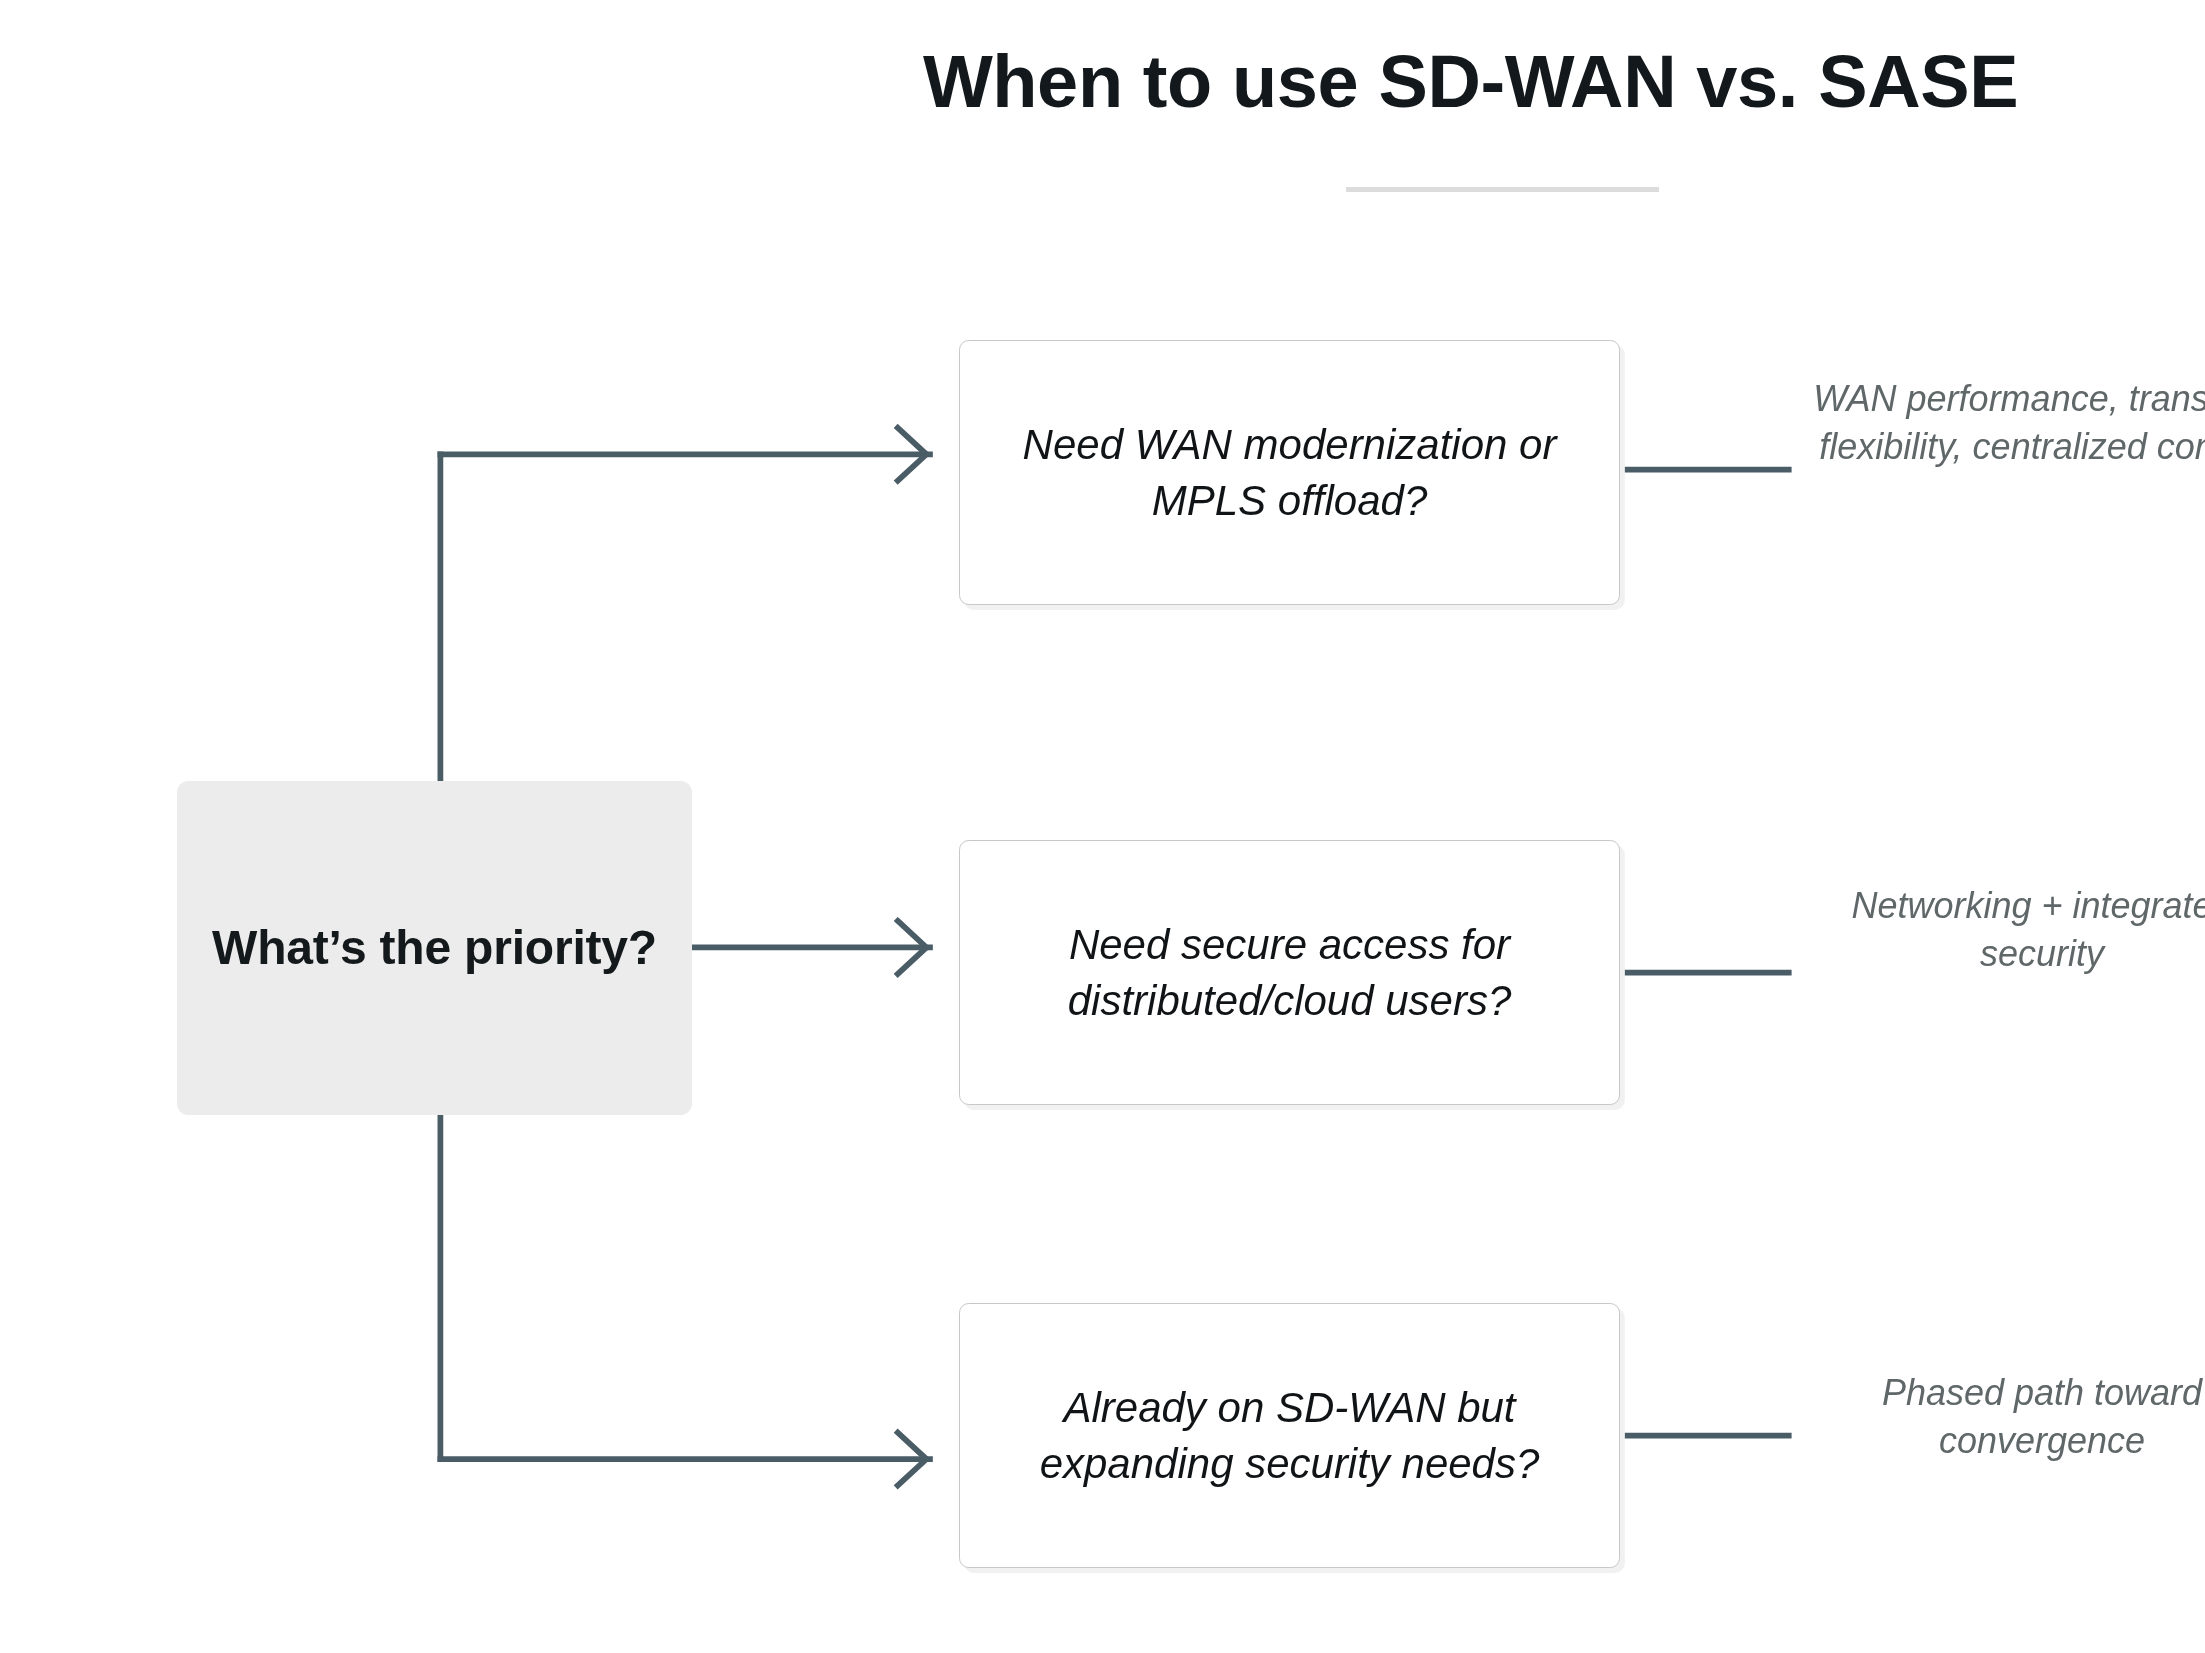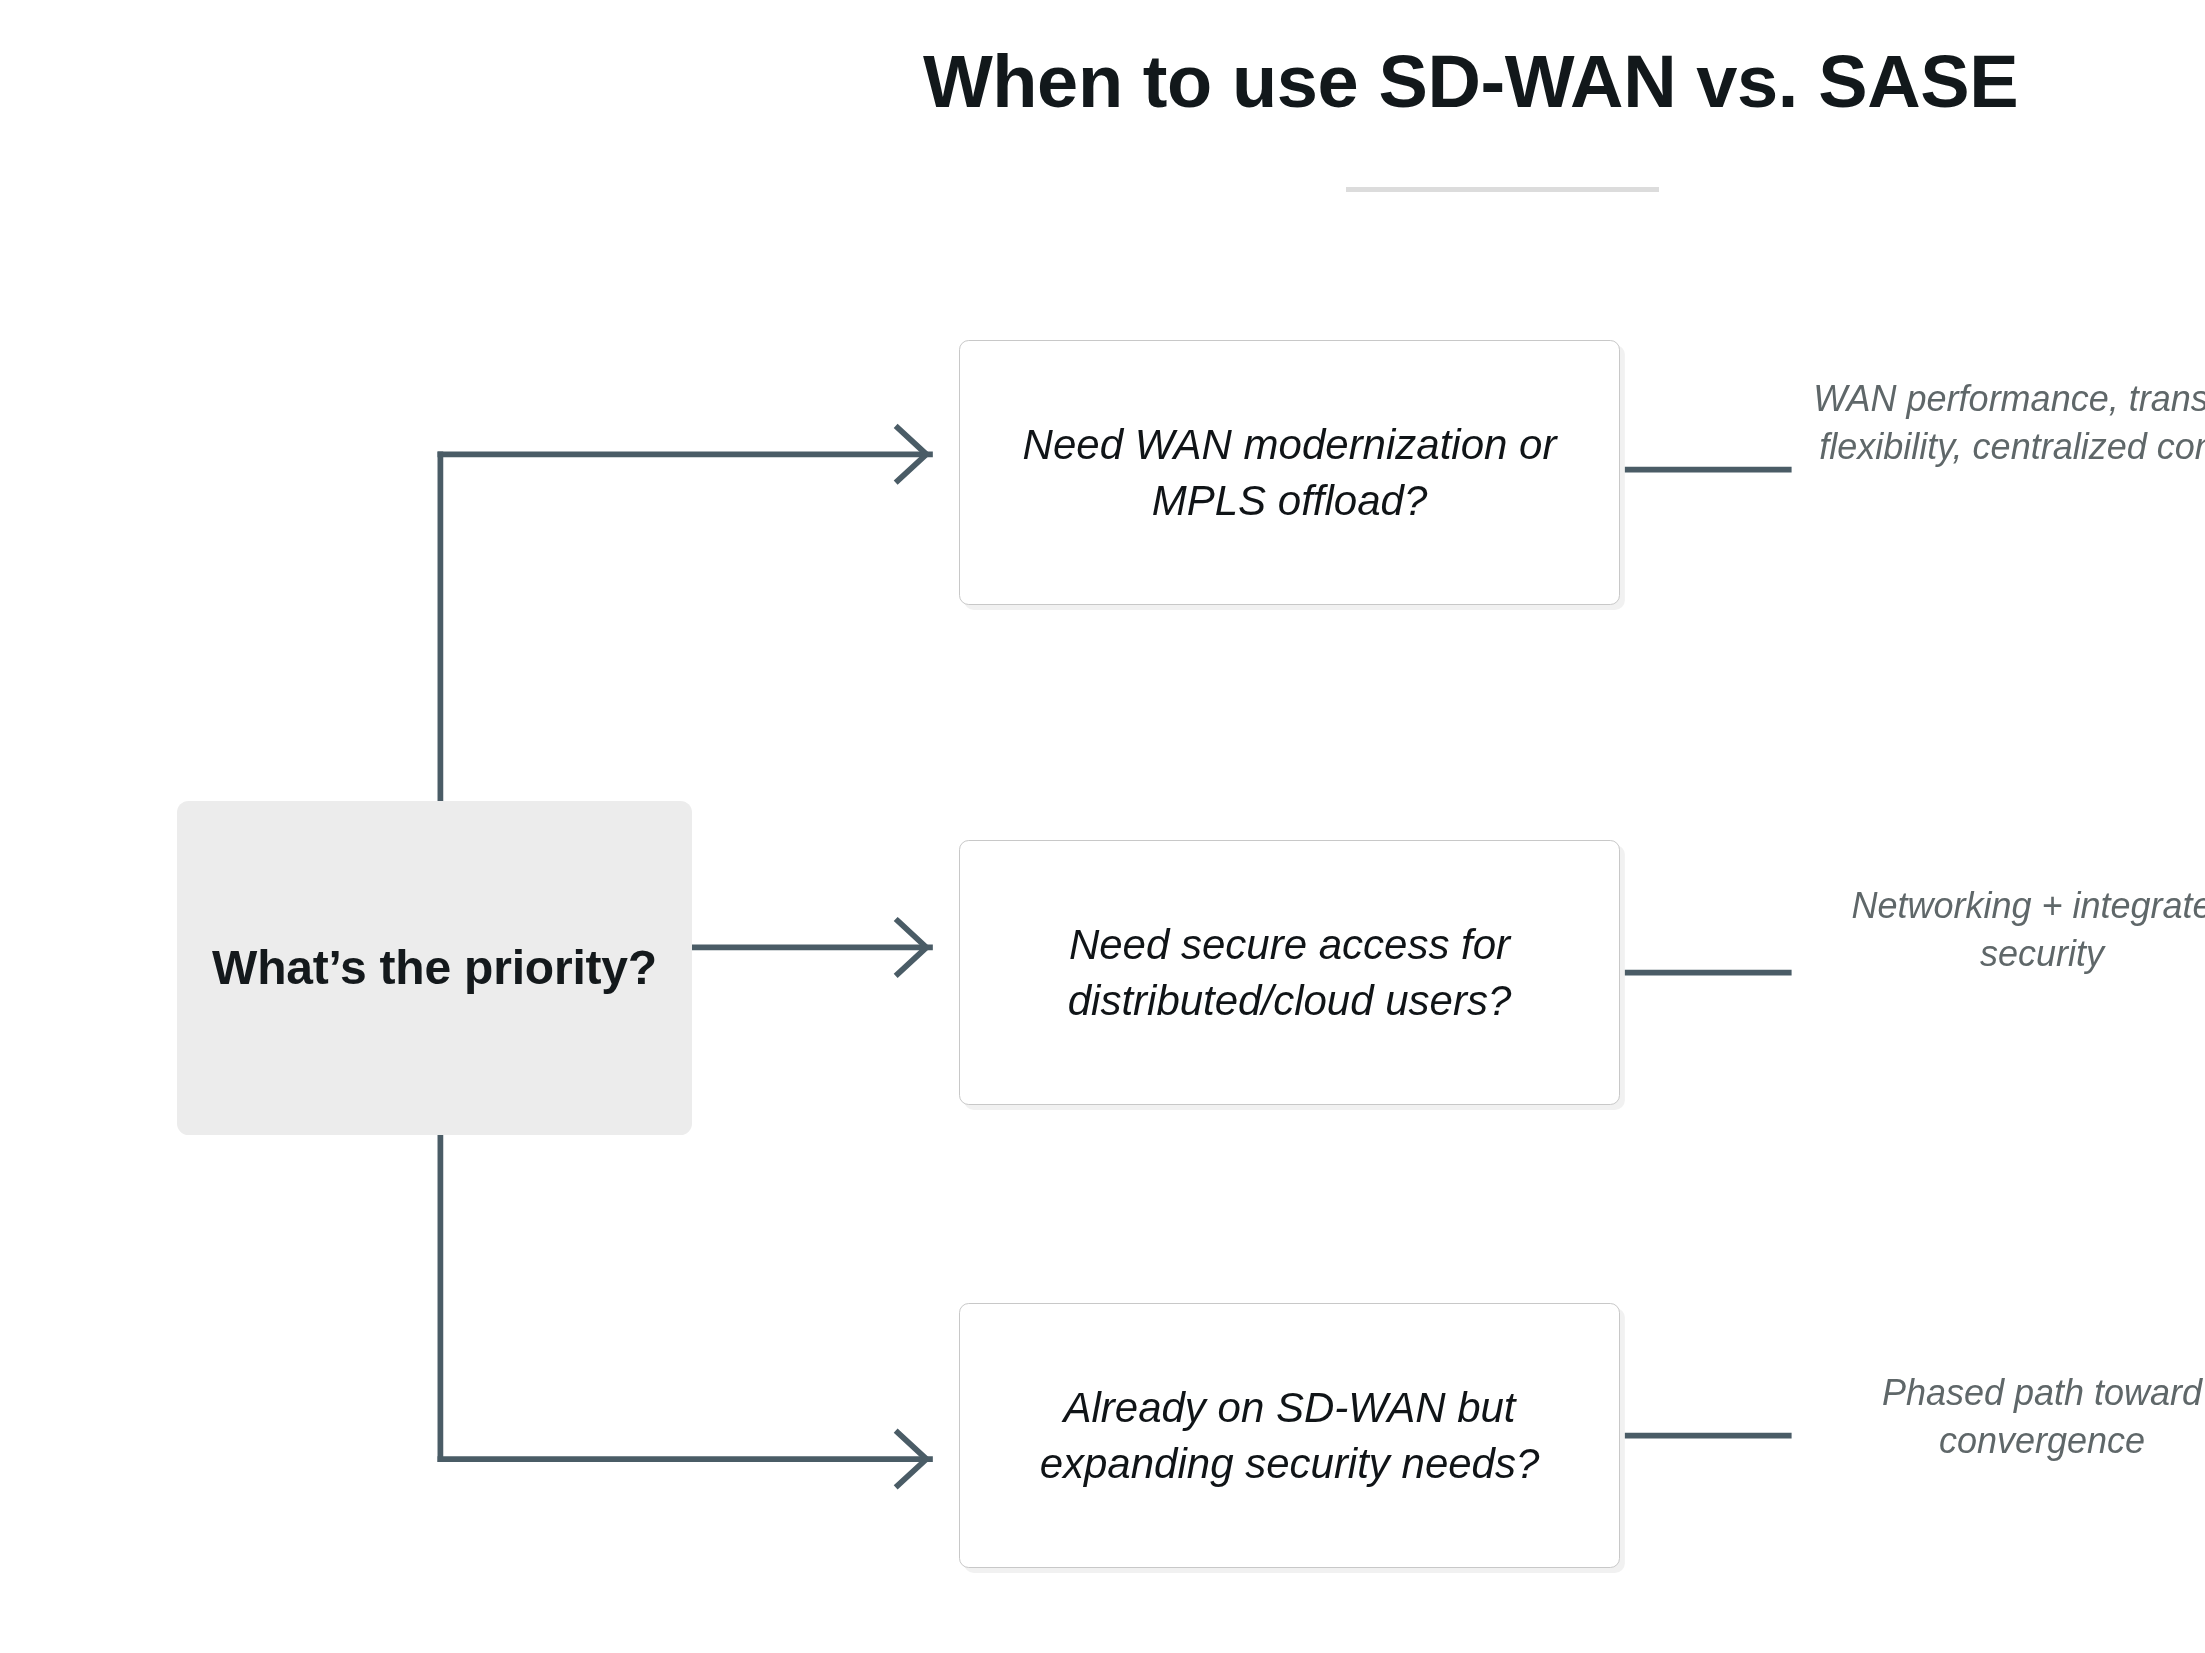--- a/index.html
+++ b/index.html
@@ -45,21 +45,20 @@
     top: 781px;
     width: 515px;
     height: 334px;
     background: #ececec;
     border-radius: 11.5px;
     display: flex;
     align-items: center;
     justify-content: center;
     box-sizing: border-box;
     padding: 0 31px;
-    margin-top: 20px;
   }
   .decision-text {
     font-size: 48px;
     font-weight: bold;
     color: #14191c;
     text-align: center;
     line-height: 1.28;
     letter-spacing: -0.2px;
   }
 

